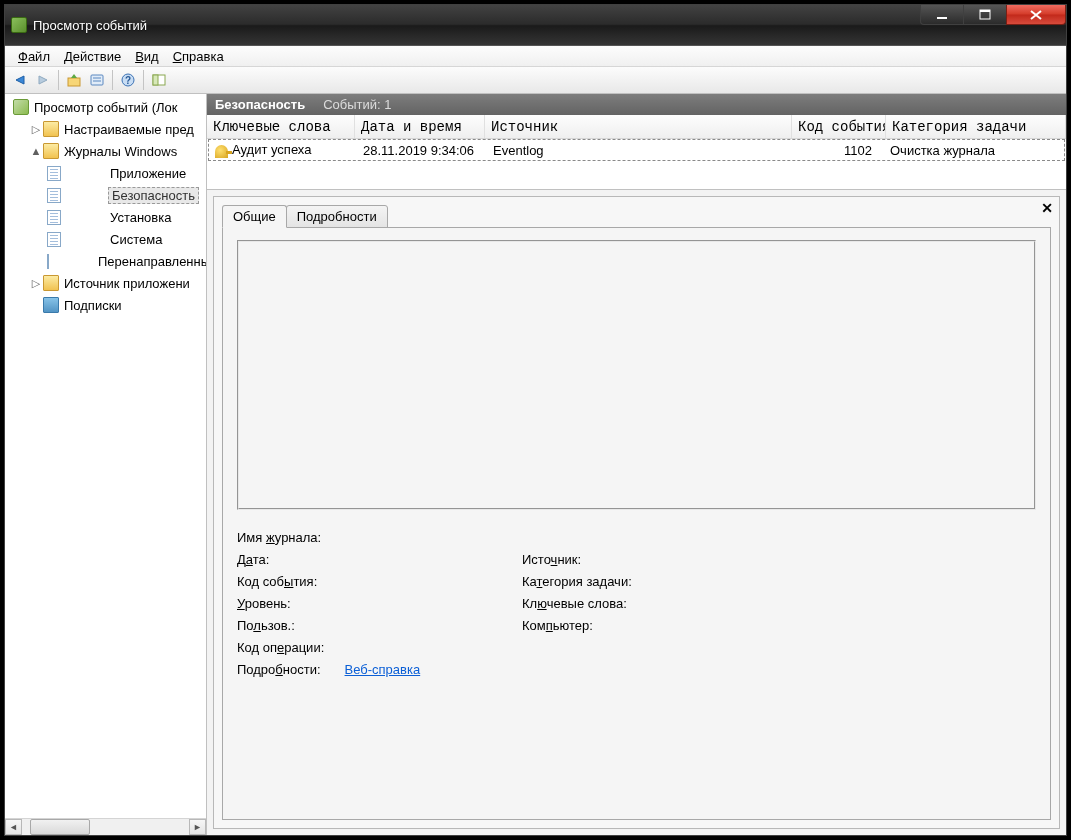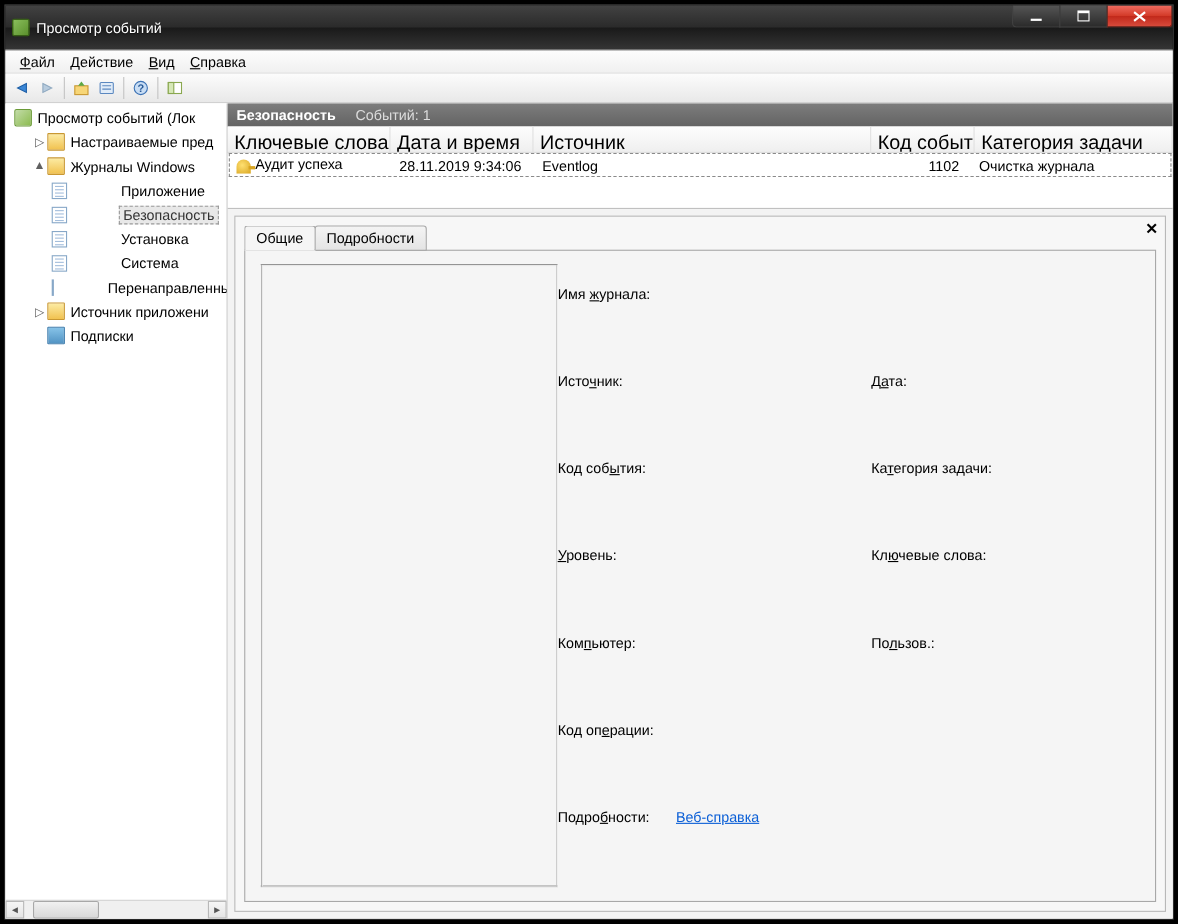--- a/index.html
+++ b/index.html
@@ -38,39 +38,39 @@
   .node.sel .label { background:#e8e8e8; color:#333; border:1px dashed #999; padding:0 3px; }
   .node .label { padding:0 2px; }
   .hscroll { height:17px; background:#f0f0f0; border-top:1px solid #d4d4d4; position:relative; display:flex; }
   .hscroll .arrow { width:17px; height:16px; background:linear-gradient(to bottom,#f6f6f6,#e4e4e4); border:1px solid #b8b8b8; display:flex; align-items:center; justify-content:center; font-size:9px; color:#555; }
   .hscroll .thumb { position:absolute; left:25px; top:0; width:60px; height:16px; background:linear-gradient(to bottom,#f1f1f1,#d9d9d9); border:1px solid #a8a8a8; border-radius:2px; }
   .content { flex:1; display:flex; flex-direction:column; min-width:0; }
   .log-header { height:21px; background:linear-gradient(to bottom,#7d7d7d,#636363); color:#fff; display:flex; align-items:center; padding-left:8px; font-size:13px; }
   .log-header .logname { font-weight:600; padding-right:18px; }
   .log-header .count { color:#dcdcdc; }
   .list-hdr { height:24px; background:linear-gradient(to bottom,#fdfdfd,#efefef); border-bottom:1px solid #d6d6d6; display:flex; }
-  .list-hdr .col { padding:4px 6px; border-right:1px solid #e0e0e0; font-size:18px; overflow:hidden; white-space:nowrap; }
+  .list-hdr .col { padding:4px 6px; border-right:1px solid #e0e0e0; font-size:14px; overflow:hidden; white-space:nowrap;font-family:Liberation Mono, monospace; }
   .c-key { width:148px; }
   .c-date { width:130px; }
   .c-src { flex:1; }
   .c-id { width:94px; text-align:left; }
   .c-cat { width:180px; }
   .row { display:flex; height:22px; align-items:center; border:1px dashed #8a8a8a; margin:0 1px; font-size:13px; }
   .row .cell { padding:0 6px; overflow:hidden; white-space:nowrap; }
   .row .c-id { text-align:right; padding-right:12px; }
   .key-icon { width:13px; height:13px; display:inline-block; background:radial-gradient(circle at 40% 40%,#ffe070,#d8a420); border-radius:50% 50% 0 0; margin-right:4px; vertical-align:middle; position:relative; }
   .key-icon:after { content:""; position:absolute; right:-4px; top:6px; width:6px; height:3px; background:#d8a420; }
   .list-body { flex:0 0 50px; background:#fff; overflow:hidden; }
   .details-wrap { flex:1; border-top:1px solid #c0c0c0; padding:6px; background:#f3f3f3; display:flex; flex-direction:column; min-height:0; }
   .details-box { flex:1; border:1px solid #b8b8b8; background:#f7f7f7; display:flex; flex-direction:column; position:relative; }
   .close-x { position:absolute; right:4px; top:4px; width:16px; height:16px; font-weight:bold; font-size:14px; text-align:center; line-height:14px; cursor:default; }
   .tabs { display:flex; padding:8px 8px 0 8px; position:relative; z-index:2;align-items:center; }
   .tab { border:1px solid #a8a8a8; padding:3px 10px; background:linear-gradient(to bottom,#f4f4f4,#e4e4e4); border-radius:3px 3px 0 0; margin-right:-1px; font-size:13px; }
   .tab.active { background:#f5f5f5; border-bottom-color:#f5f5f5; position:relative; z-index:3; }
-  .tab-body { flex:1; margin:-1px 8px 8px 8px; border:1px solid #a8a8a8; background:#f5f5f5; padding:12px 14px; position:relative; z-index:1; display:flex; flex-direction:row; min-height:0; }
+  .tab-body { flex:1; margin:-1px 8px 8px 8px; border:1px solid #a8a8a8; background:#f5f5f5; padding:12px 14px; position:relative; z-index:1; display:flex; flex-direction:column; min-height:0; }
   .fieldset-box { border:2px groove #e8e8e8; flex:0 0 270px; }
   .info-grid { margin-top:20px; font-size:13px; display:grid; grid-template-columns:285px 1fr; row-gap:7px; }
   .info-grid .u { text-decoration:underline; }
   .link { color:#0b5fd6; text-decoration:underline; }
 </style>
 </head>
 <body>
 
 <div class="window">
   <div class="titlebar">
@@ -222,28 +222,28 @@
             <div class="close-x">✕</div>
             <div class="tabs">
               <div class="tab active">Общие</div>
               <div class="tab">Подробности</div>
             </div>
             <div class="tab-body">
               <div class="fieldset-box"></div>
               <div class="info-grid">
                 <div>Имя <span class="u">ж</span>урнала:</div>
                   <div></div>
+                <div>Д<span class="u">а</span>та:</div>
                 <div>Исто<span class="u">ч</span>ник:</div>
-                <div>Д<span class="u">а</span>та:</div>
                 <div>Код соб<span class="u">ы</span>тия:</div>
                 <div>Ка<span class="u">т</span>егория задачи:</div>
                 <div><span class="u">У</span>ровень:</div>
                 <div>Кл<span class="u">ю</span>чевые слова:</div>
+                <div>По<span class="u">л</span>ьзов.:</div>
                 <div>Ком<span class="u">п</span>ьютер:</div>
-                <div>По<span class="u">л</span>ьзов.:</div>
                 <div>Код оп<span class="u">е</span>рации:</div>
                   <div></div>
                 <div style="display:flex;gap:24px;">
                   <span>Подро<span class="u">б</span>ности:</span>
                   <a class="link">Веб-справка </a>
                 </div>
                   <div></div>
               </div>
             </div>
           </div>

